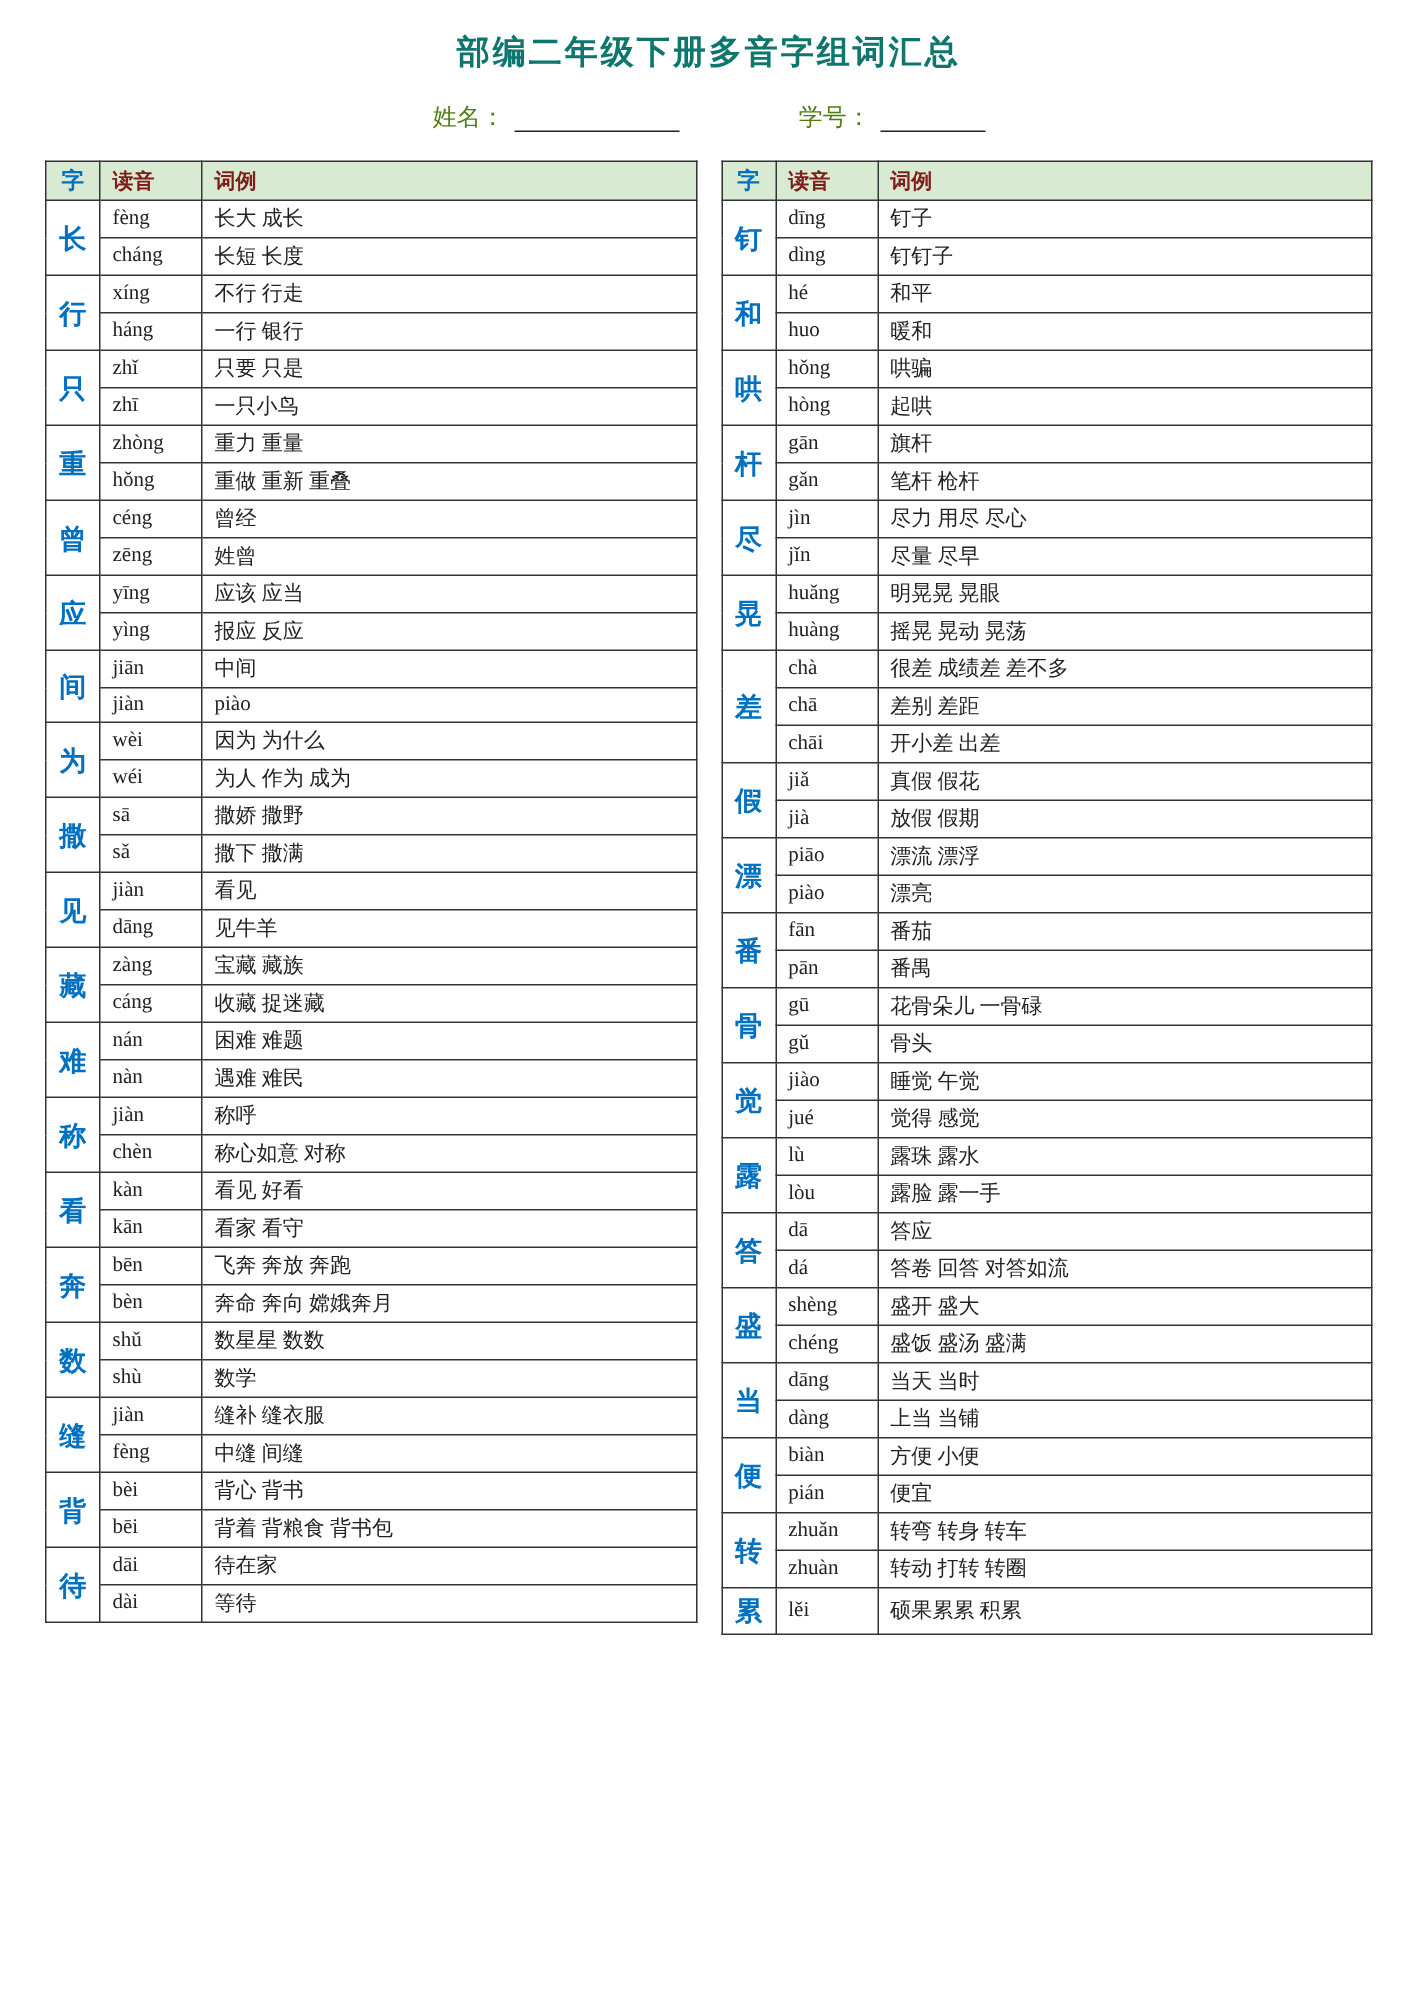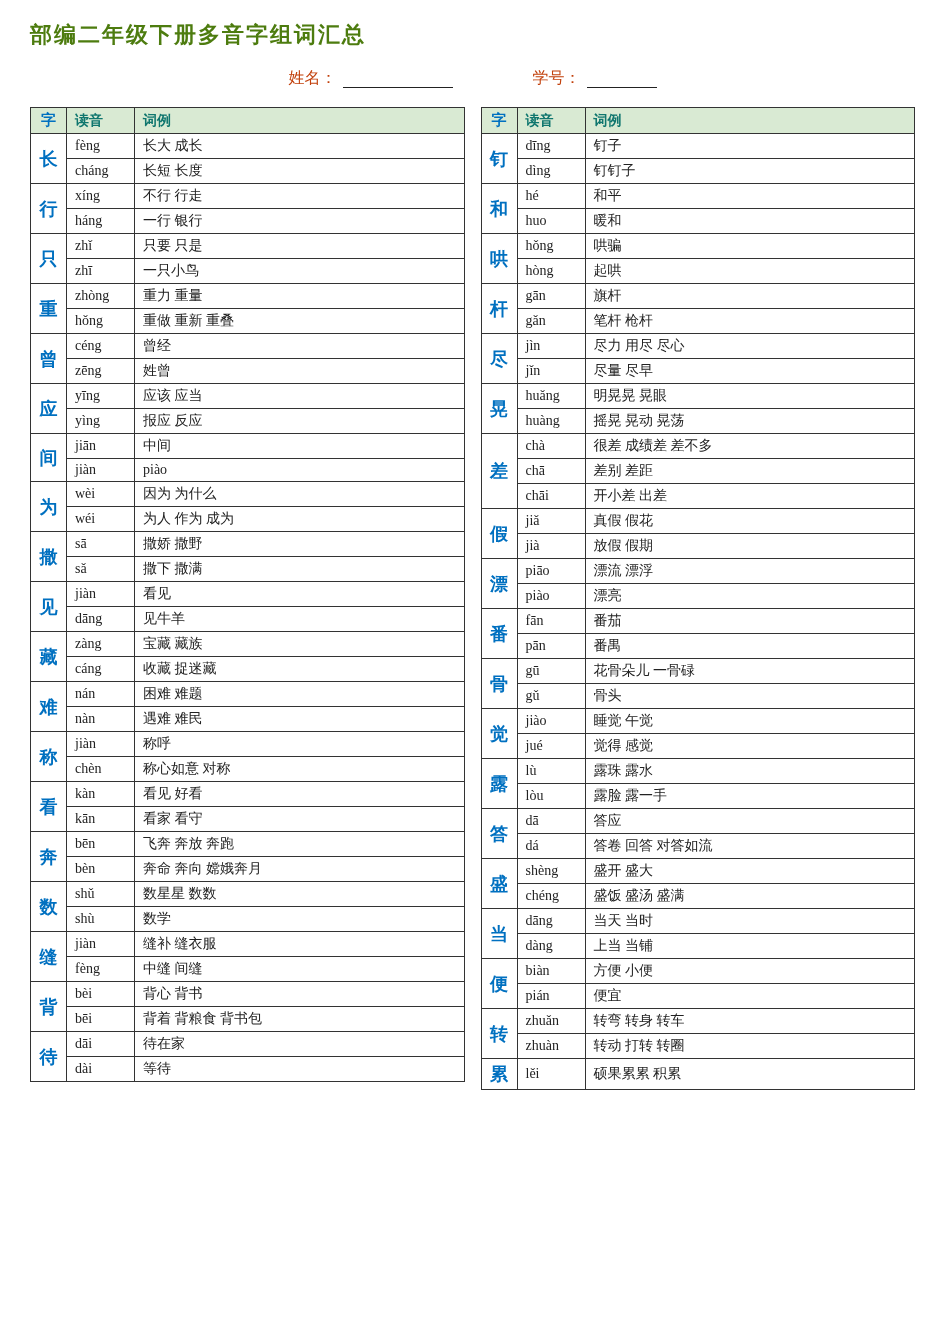--- a/index.html
+++ b/index.html
@@ -4,34 +4,34 @@
   <style>
     * { margin: 0; padding: 0; box-sizing: border-box; }
     body {
       font-family: "SimSun", "宋体", serif;
       background: white;
       width: 945px;
       min-height: 1340px;
       padding: 20px 30px;
     }
     .page-title {
-      text-align: left;
+      text-align: center;
       font-size: 22px;
       font-weight: bold;
-      color: #4d7c0f;
+      color: #0f766e;
       margin-bottom: 18px;
       letter-spacing: 2px;
     }
     .student-info {
       display: flex;
       justify-content: center;
       gap: 80px;
       font-size: 16px;
       margin-bottom: 18px;
-      color: #c2410c;
+      color: #4d7c0f;
     }
     .student-info span {
       display: flex;
       align-items: center;
       gap: 6px;
     }
     .underline-fill {
       display: inline-block;
       border-bottom: 1.5px solid #222;
       min-width: 110px;
@@ -54,21 +54,21 @@
     }
     th, td {
       border: 1px solid #333;
       padding: 3px 6px;
       font-size: 14px;
       color: #222;
       white-space: nowrap;
     }
     th {
       background: #d9ead3;
-      color: #0f766e;
+      color: #7f1d1d;
       font-weight: bold;
       text-align: center;
       font-size: 15px;
     }
     .col-char {
       width: 36px;
       text-align: center;
       font-size: 15px;
       font-weight: bold;
       color: #0070c0;

